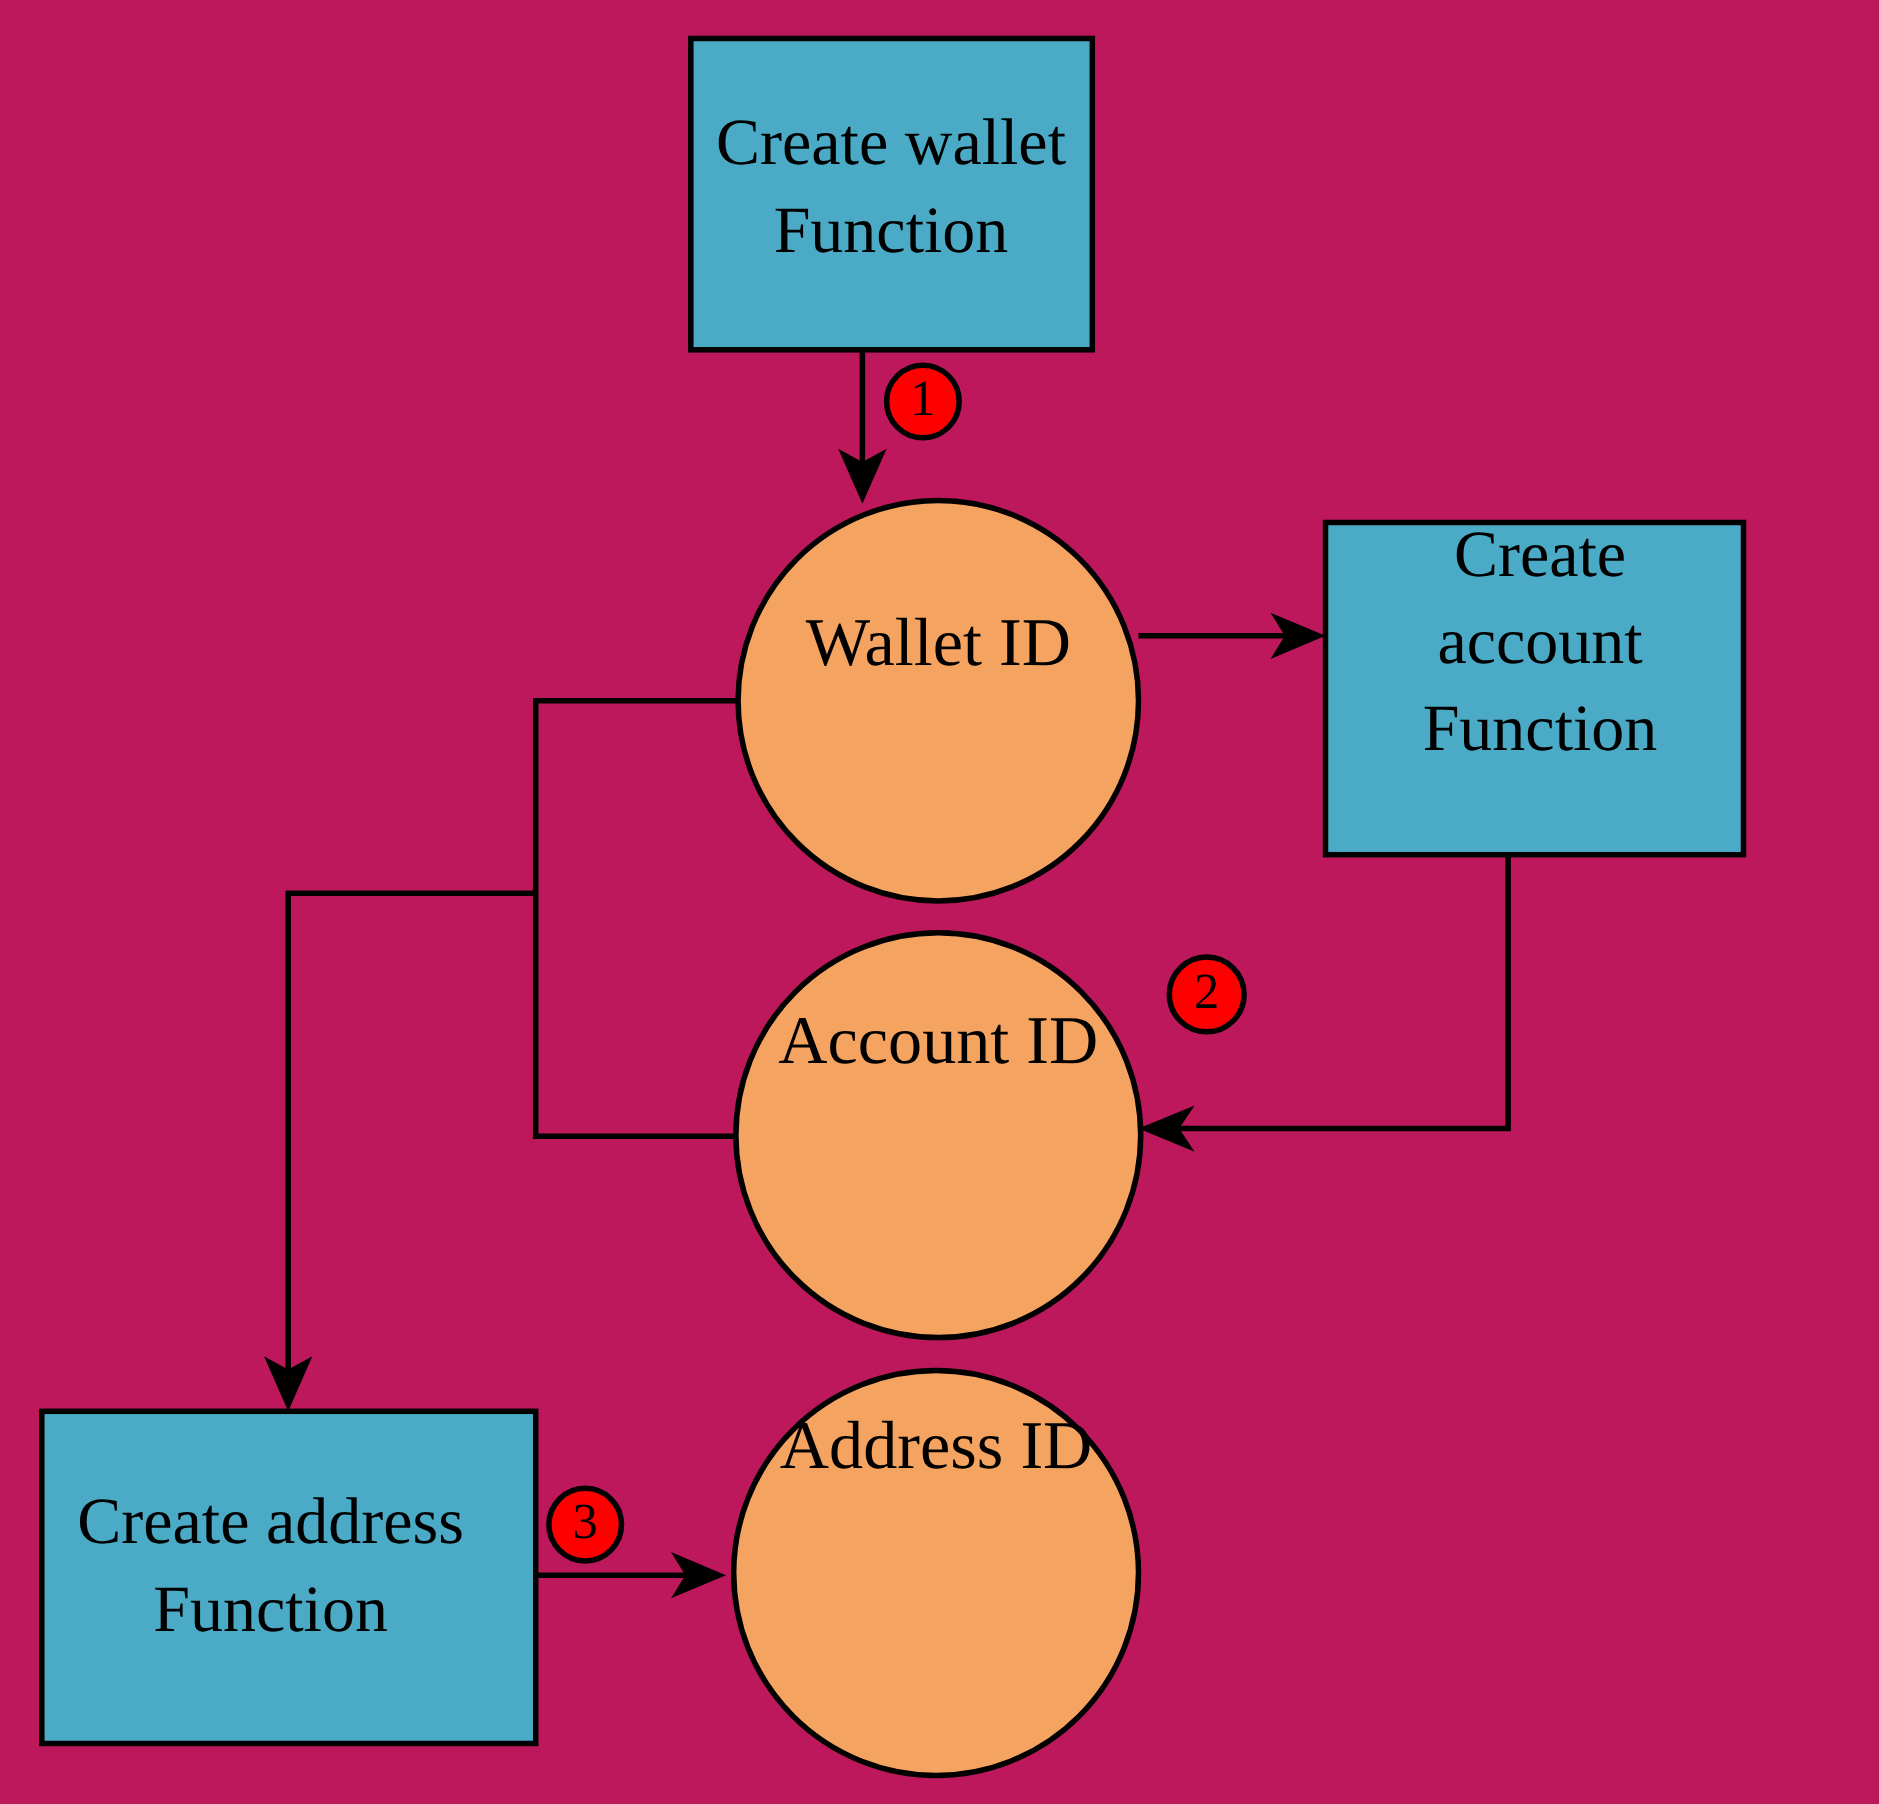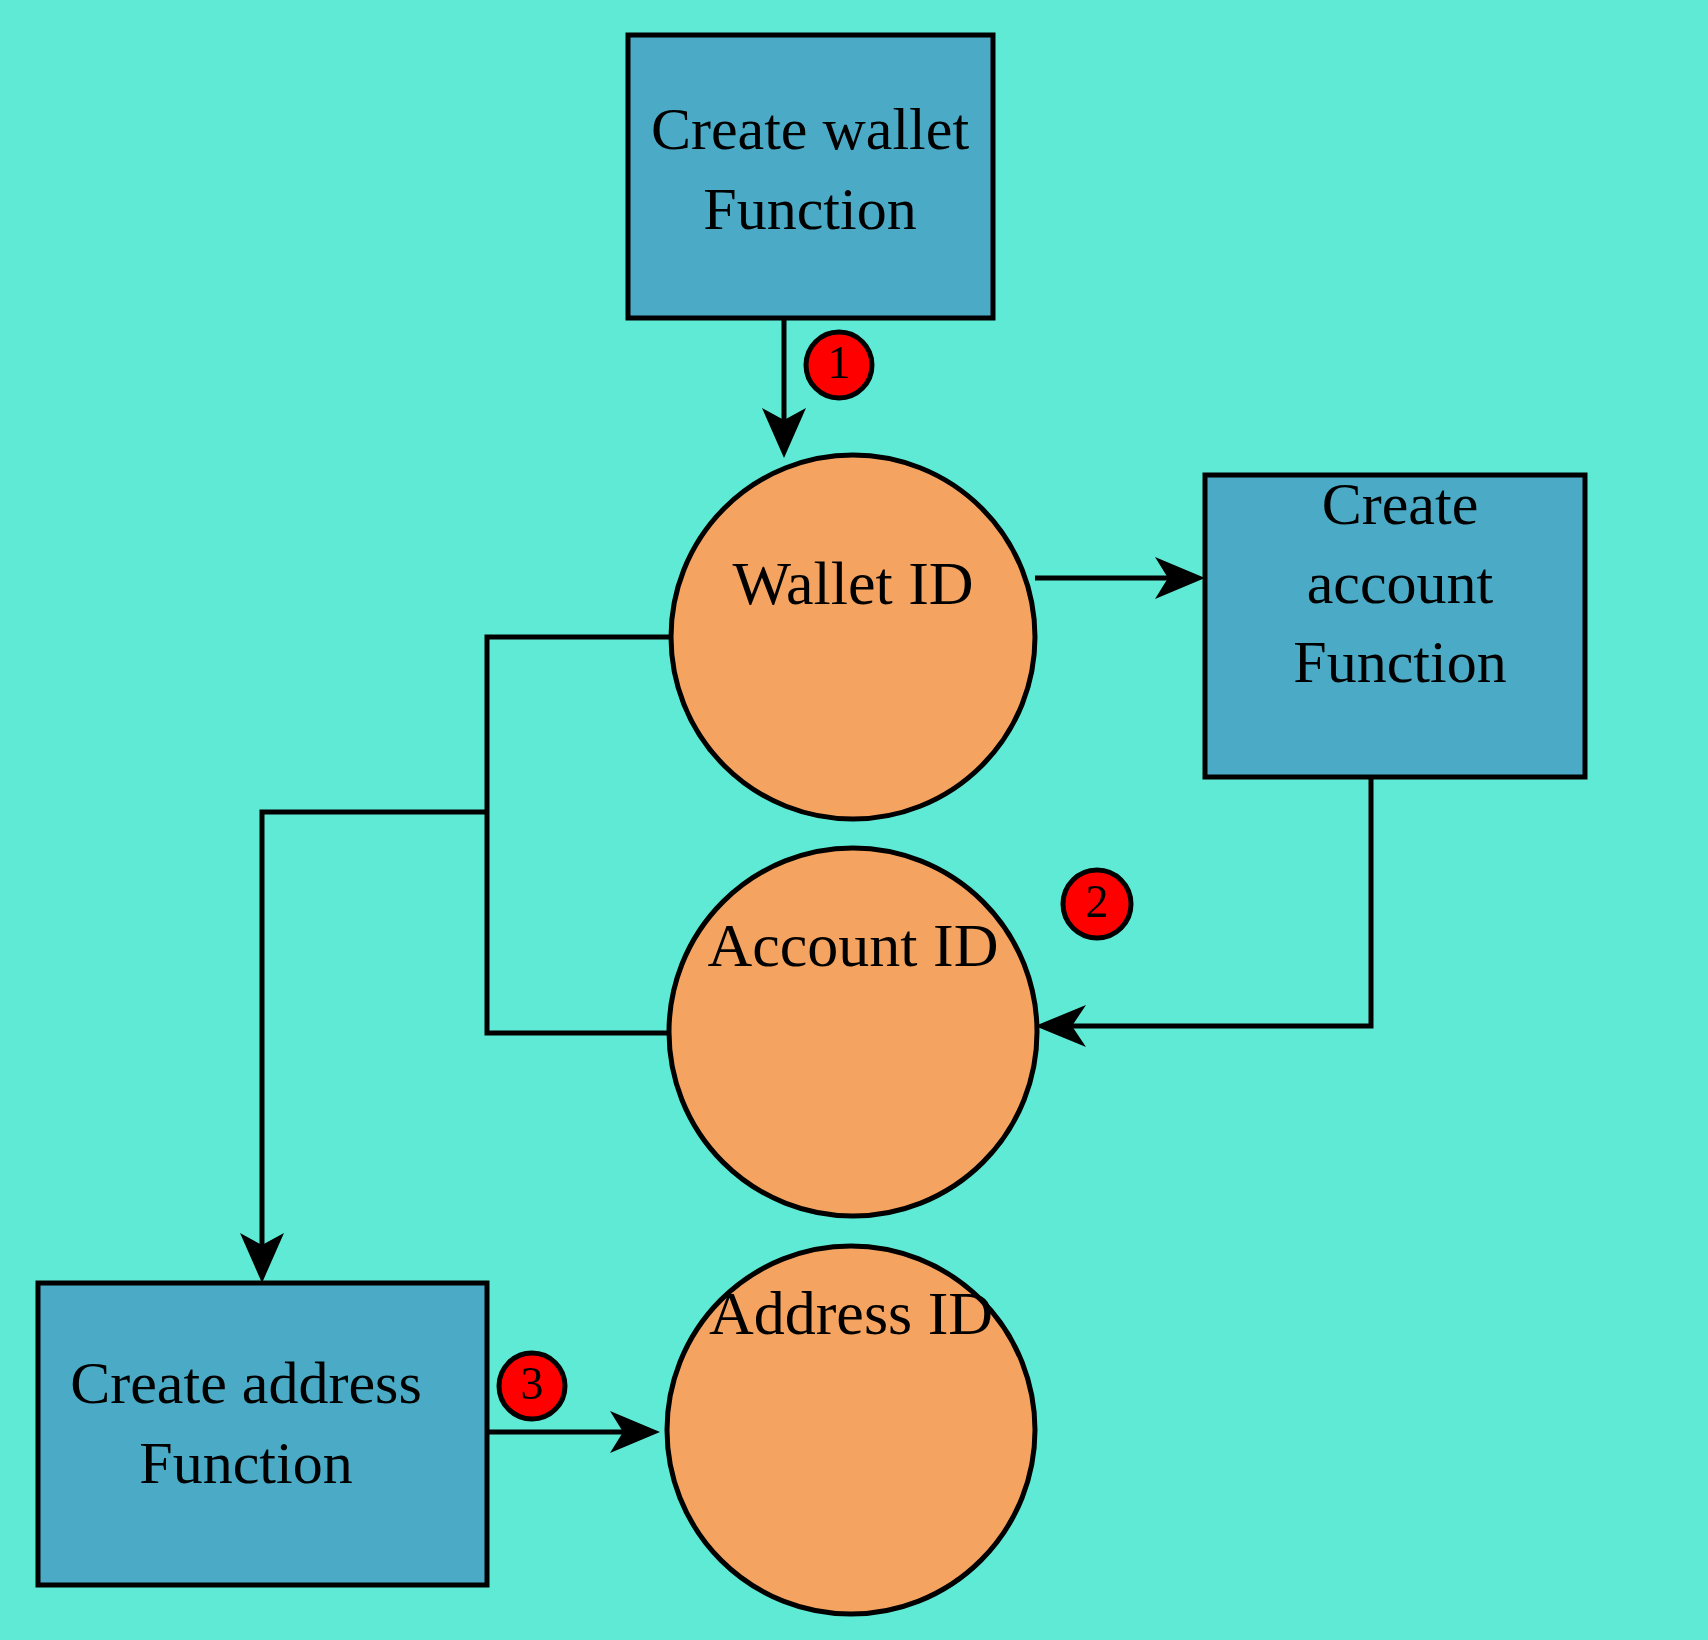--- a/index.html
+++ b/index.html
@@ -8,21 +8,21 @@
     padding: 0;
     background: #ffffff;
   }
   body {
     font-family: "Liberation Serif", "DejaVu Serif", serif;
   }
   #diagram-root {
     position: relative;
     width: 1708px;
     height: 1640px;
-    background: #5eead4;
+    background: #be185d;
     overflow: hidden;
   }
   svg.diagram-canvas {
     position: absolute;
     top: 0;
     left: 0;
     width: 1708px;
     height: 1640px;
     display: block;
   }

